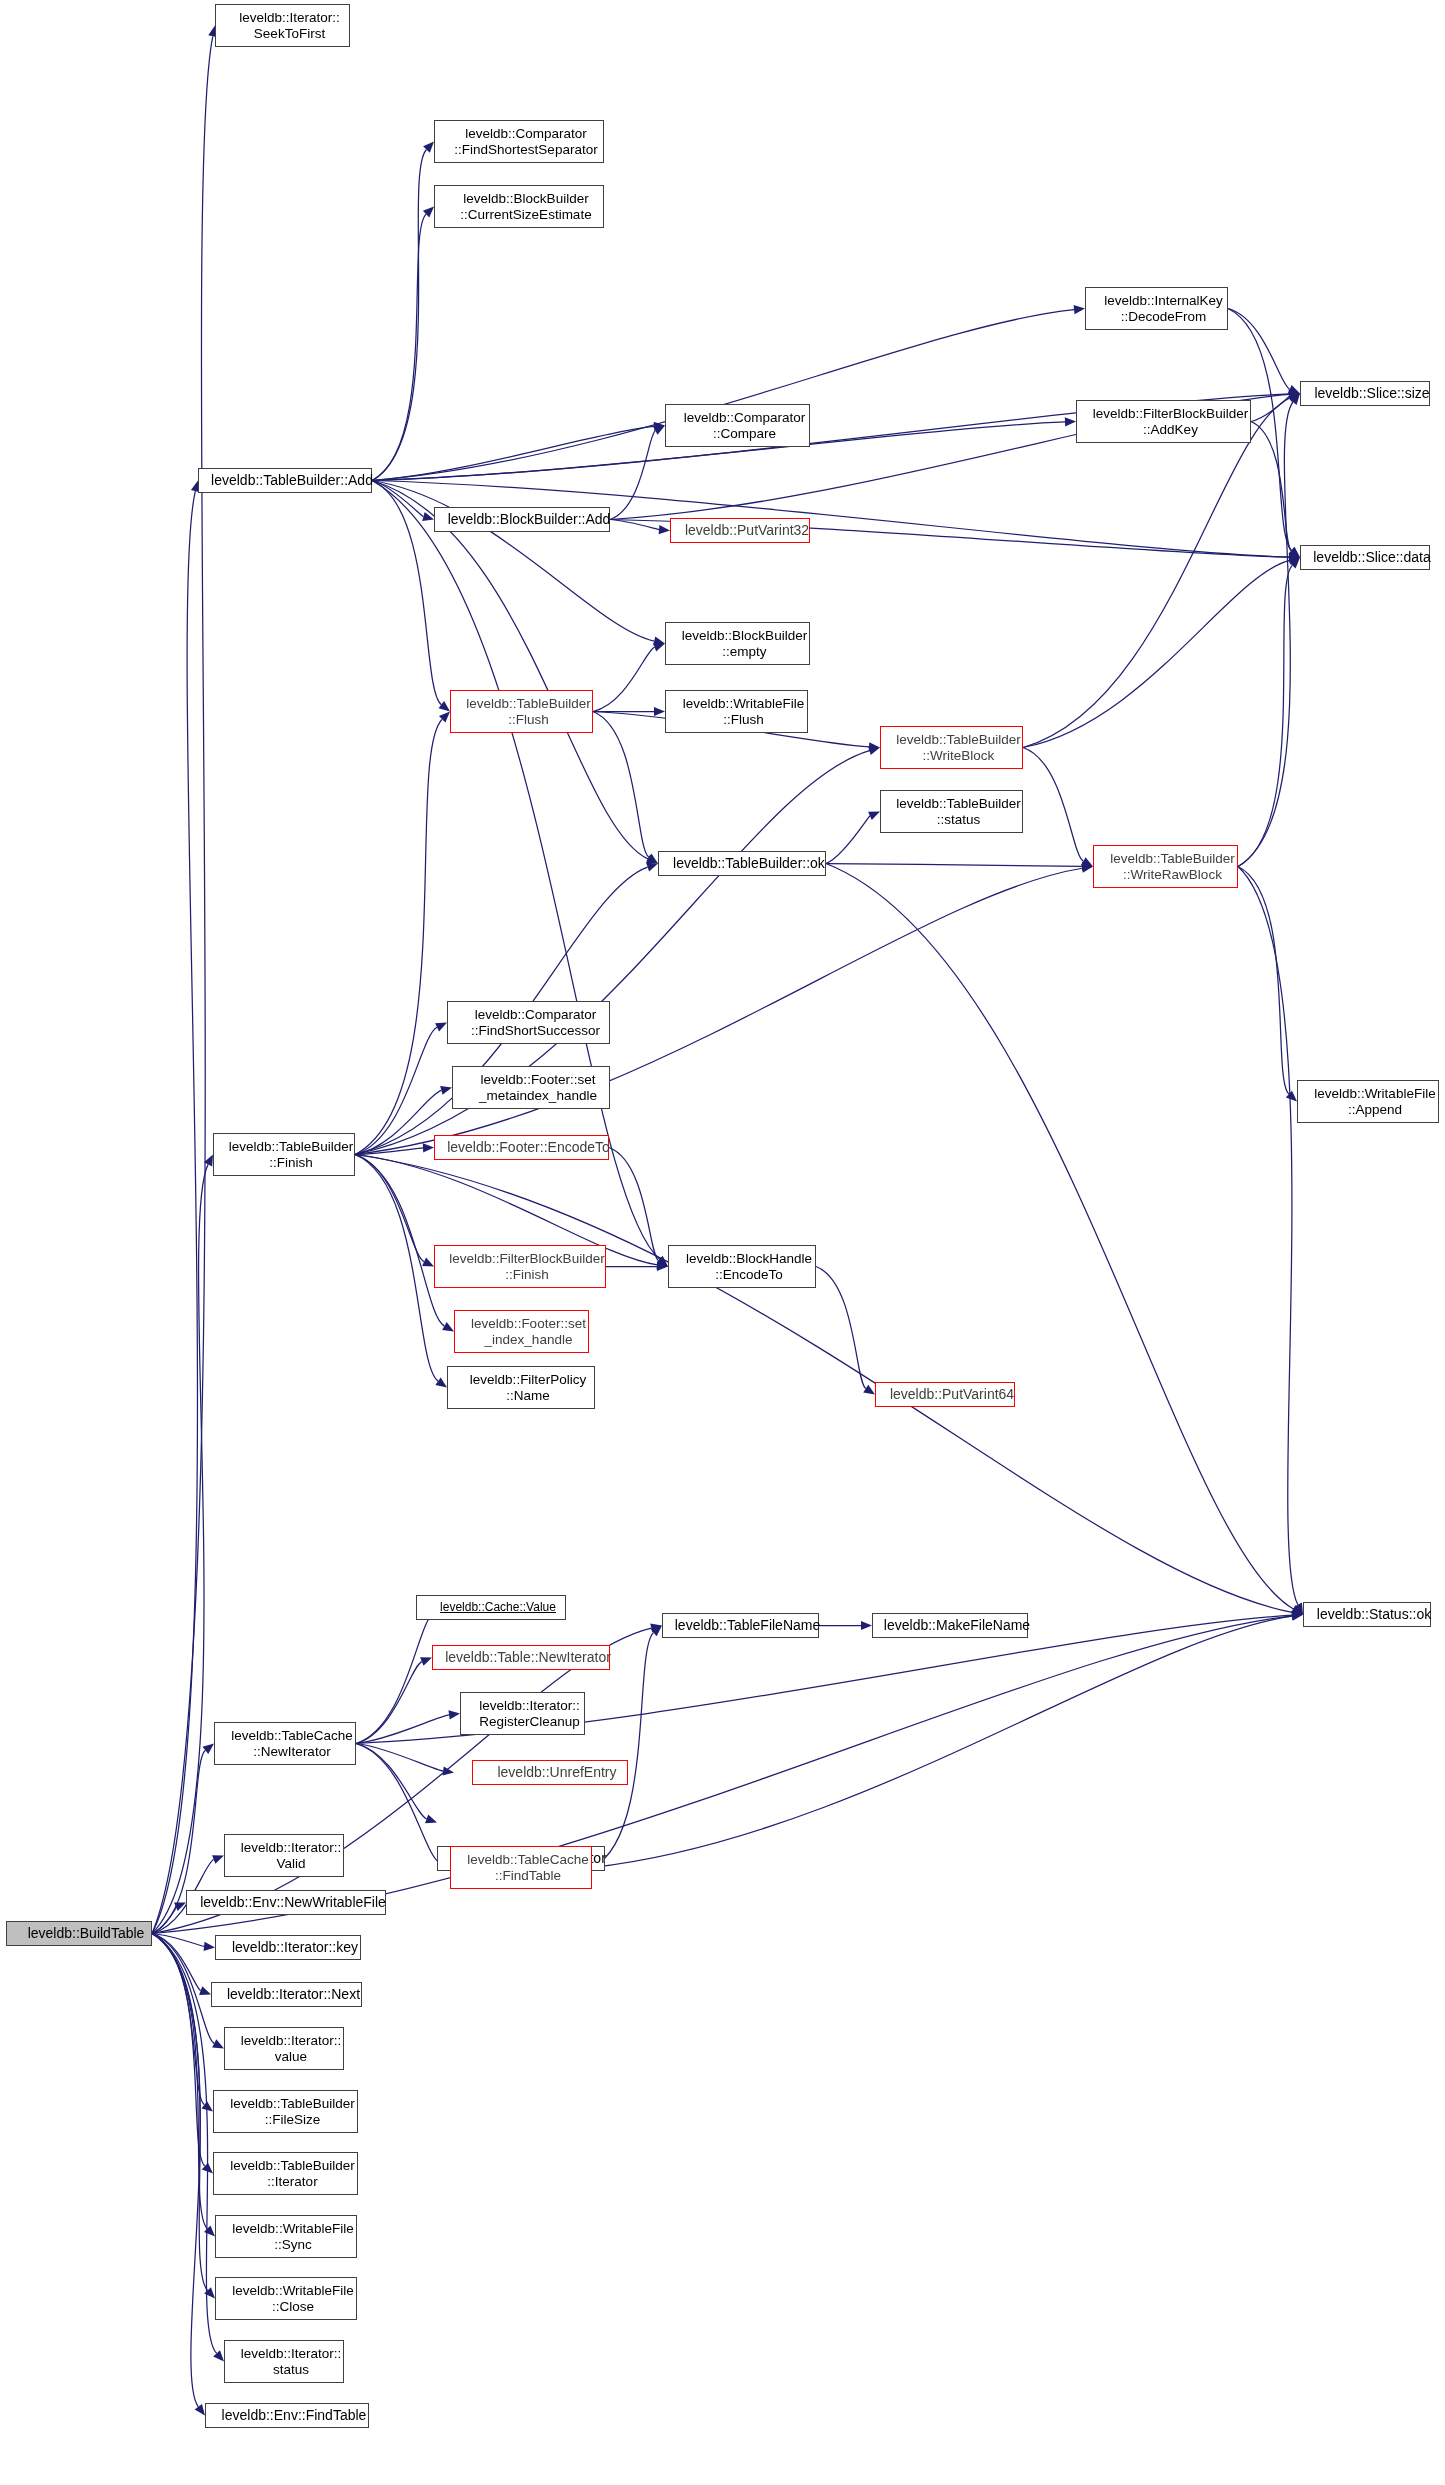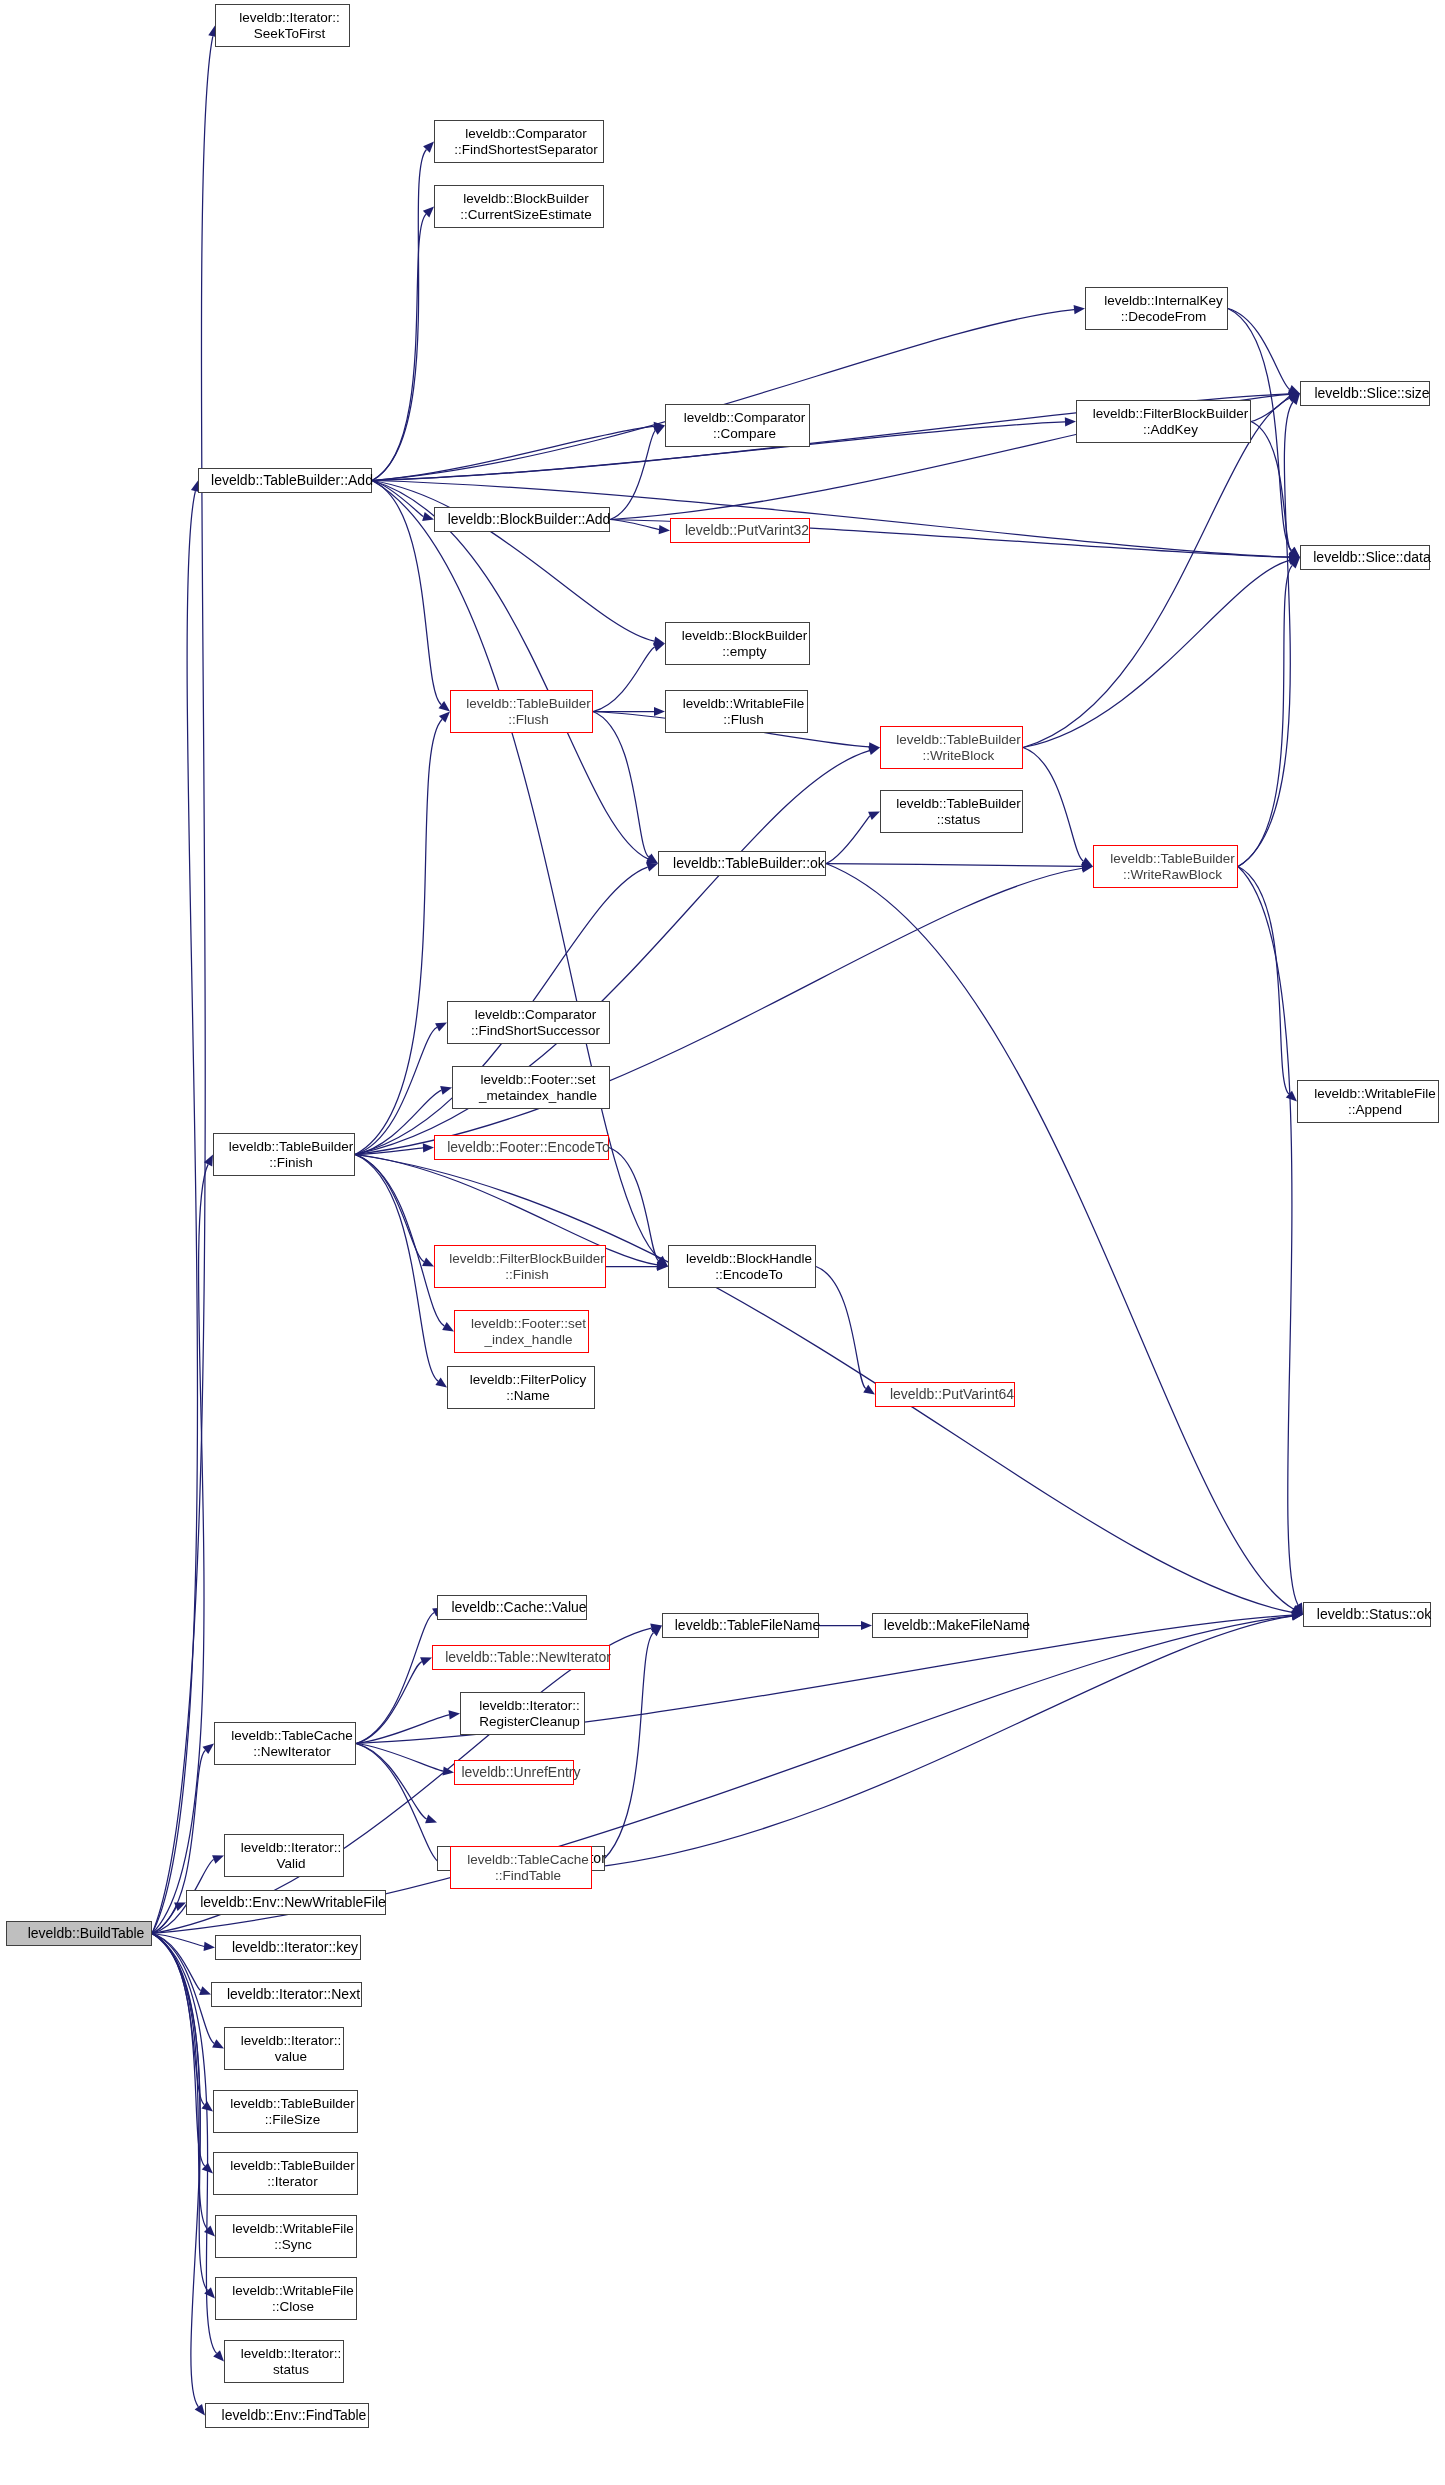--- a/index.html
+++ b/index.html
@@ -332,21 +332,21 @@
         <div>
           <span>leveldb::PutVarint64</span>
         </div>
       </div>
       <div class="node-box nb-black" style="left: 1297px; top: 1080px; width: 142px; height: 43px; font-size: 13.5px;">
         <div>
           <span>leveldb::WritableFile</span>
           <span>::Append</span>
         </div>
       </div>
-      <div class="node-box nb-black" style="left: 437px; top: 1595px; width: 150px; height: 25px; font-size: 14px;">
+      <div class="node-box nb-black" style="left: 416px; top: 1595px; width: 150px; height: 25px; font-size: 12px; text-decoration: underline;">
         <div>
           <span>leveldb::Cache::Value</span>
         </div>
       </div>
       <div class="node-box nb-black" style="left: 662px; top: 1613px; width: 157px; height: 25px; font-size: 14px;">
         <div>
           <span>leveldb::TableFileName</span>
         </div>
       </div>
       <div class="node-box nb-black" style="left: 872px; top: 1613px; width: 156px; height: 25px; font-size: 14px;">
@@ -364,21 +364,21 @@
           <span>leveldb::Iterator::</span>
           <span>RegisterCleanup</span>
         </div>
       </div>
       <div class="node-box nb-black" style="left: 214px; top: 1722px; width: 142px; height: 43px; font-size: 13.5px;">
         <div>
           <span>leveldb::TableCache</span>
           <span>::NewIterator</span>
         </div>
       </div>
-      <div class="node-box nb-red" style="left: 454px; top: 1760px; width: 120px; height: 25px; font-size: 14px;">
+      <div class="node-box nb-red" style="left: 472px; top: 1760px; width: 156px; height: 25px; font-size: 14px;">
         <div>
           <span>leveldb::UnrefEntry</span>
         </div>
       </div>
       <div class="node-box nb-black" style="left: 437px; top: 1810px; width: 168px; height: 25px; font-size: 14px; margin-top: 36px;">
         <div>
           <span>leveldb::NewErrorIterator</span>
         </div>
       </div>
       <div class="node-box nb-red" style="left: 450px; top: 1846px; width: 142px; height: 43px; font-size: 13.5px;">

